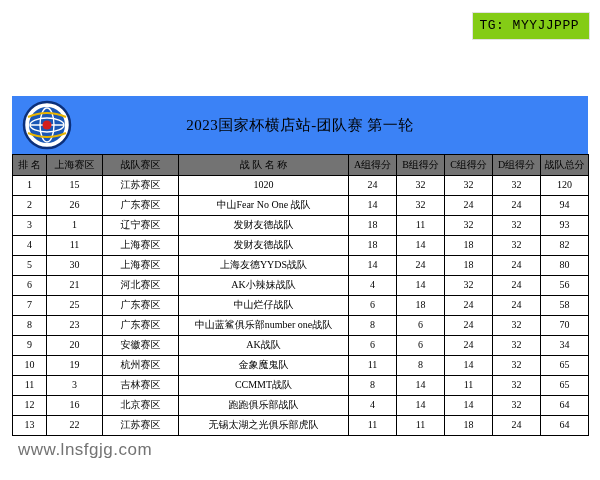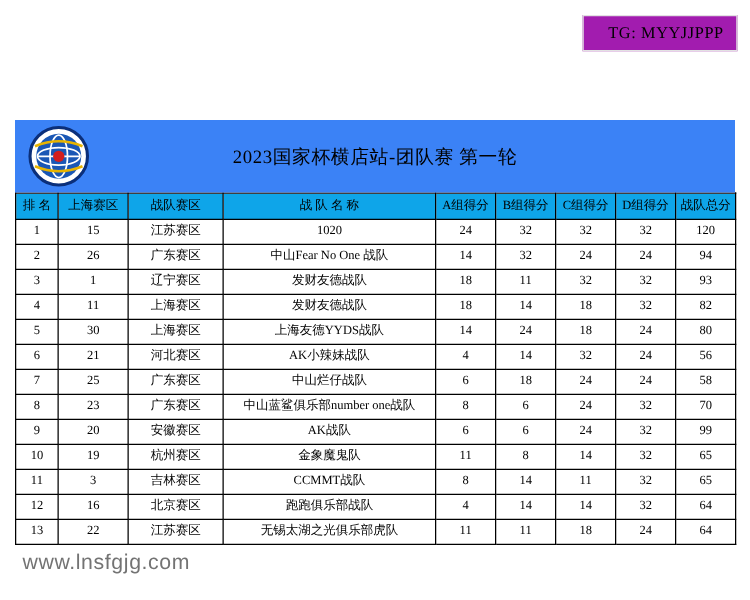--- a/index.html
+++ b/index.html
@@ -11,26 +11,26 @@
     height: 480px;
     background: #ffffff;
     font-family: "Liberation Serif", serif;
     position: relative;
     overflow: hidden;
   }
   .tg-badge {
     position: absolute;
     top: 12px;
     right: 10px;
-    background: #a21caf;
-    color: #000000;
-    font-family: Liberation Serif, serif;
+    background: #84cc16;
+    color: #000000;
+    font-family: Liberation Mono, monospace;
     font-size: 13px;
     letter-spacing: 0.5px;
-    padding: 5px 10px 6px 20px;
+    padding: 5px 10px 6px 6px;
     border: 1px solid #e2e2e2;
   }
   .sheet {
     position: absolute;
     left: 12px;
     top: 96px;
     width: 576px;
   }
   .title-band {
     background: #3b82f6;
@@ -63,21 +63,21 @@
     border: 1px solid #000000;
     font-size: 10px;
     line-height: 1.15;
     text-align: center;
     padding: 2px 0 3px 0;
     color: #000000;
     white-space: nowrap;
     overflow: hidden;
   }
   table.standings thead th {
-    background: #0ea5e9;
+    background: #737373;
     color: #000000;
     font-weight: normal;
     height: 15px;
     font-size: 10px;
   }
   table.standings tbody td {
     background: #ffffff;
     height: 14px;
   }
   col.c-rank { width: 34px; }
@@ -235,21 +235,21 @@
       </tr>
       <tr>
         <td>9</td>
         <td>20</td>
         <td>安徽赛区</td>
         <td>AK战队</td>
         <td>6</td>
         <td>6</td>
         <td>24</td>
         <td>32</td>
-        <td>99</td>
+        <td>34</td>
       </tr>
       <tr>
         <td>10</td>
         <td>19</td>
         <td>杭州赛区</td>
         <td>金象魔鬼队</td>
         <td>11</td>
         <td>8</td>
         <td>14</td>
         <td>32</td>

